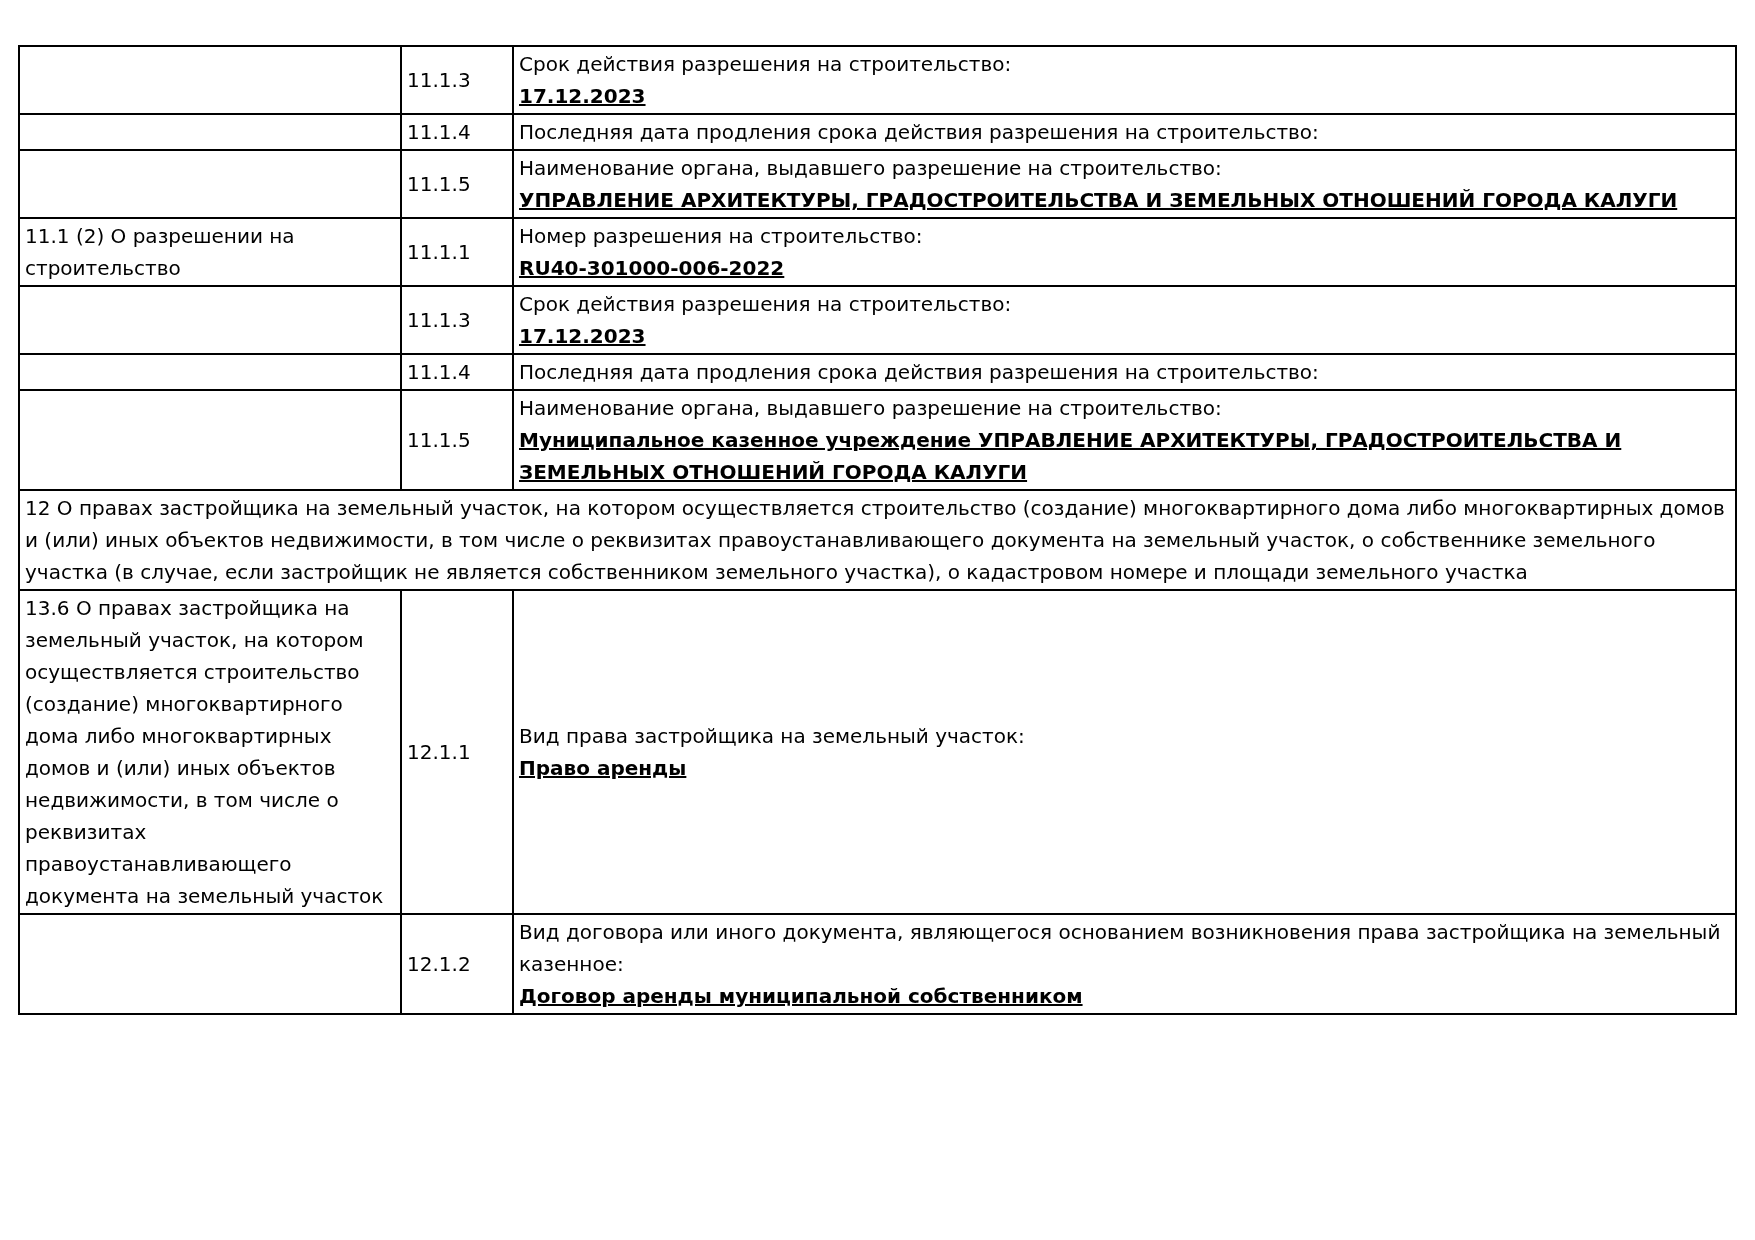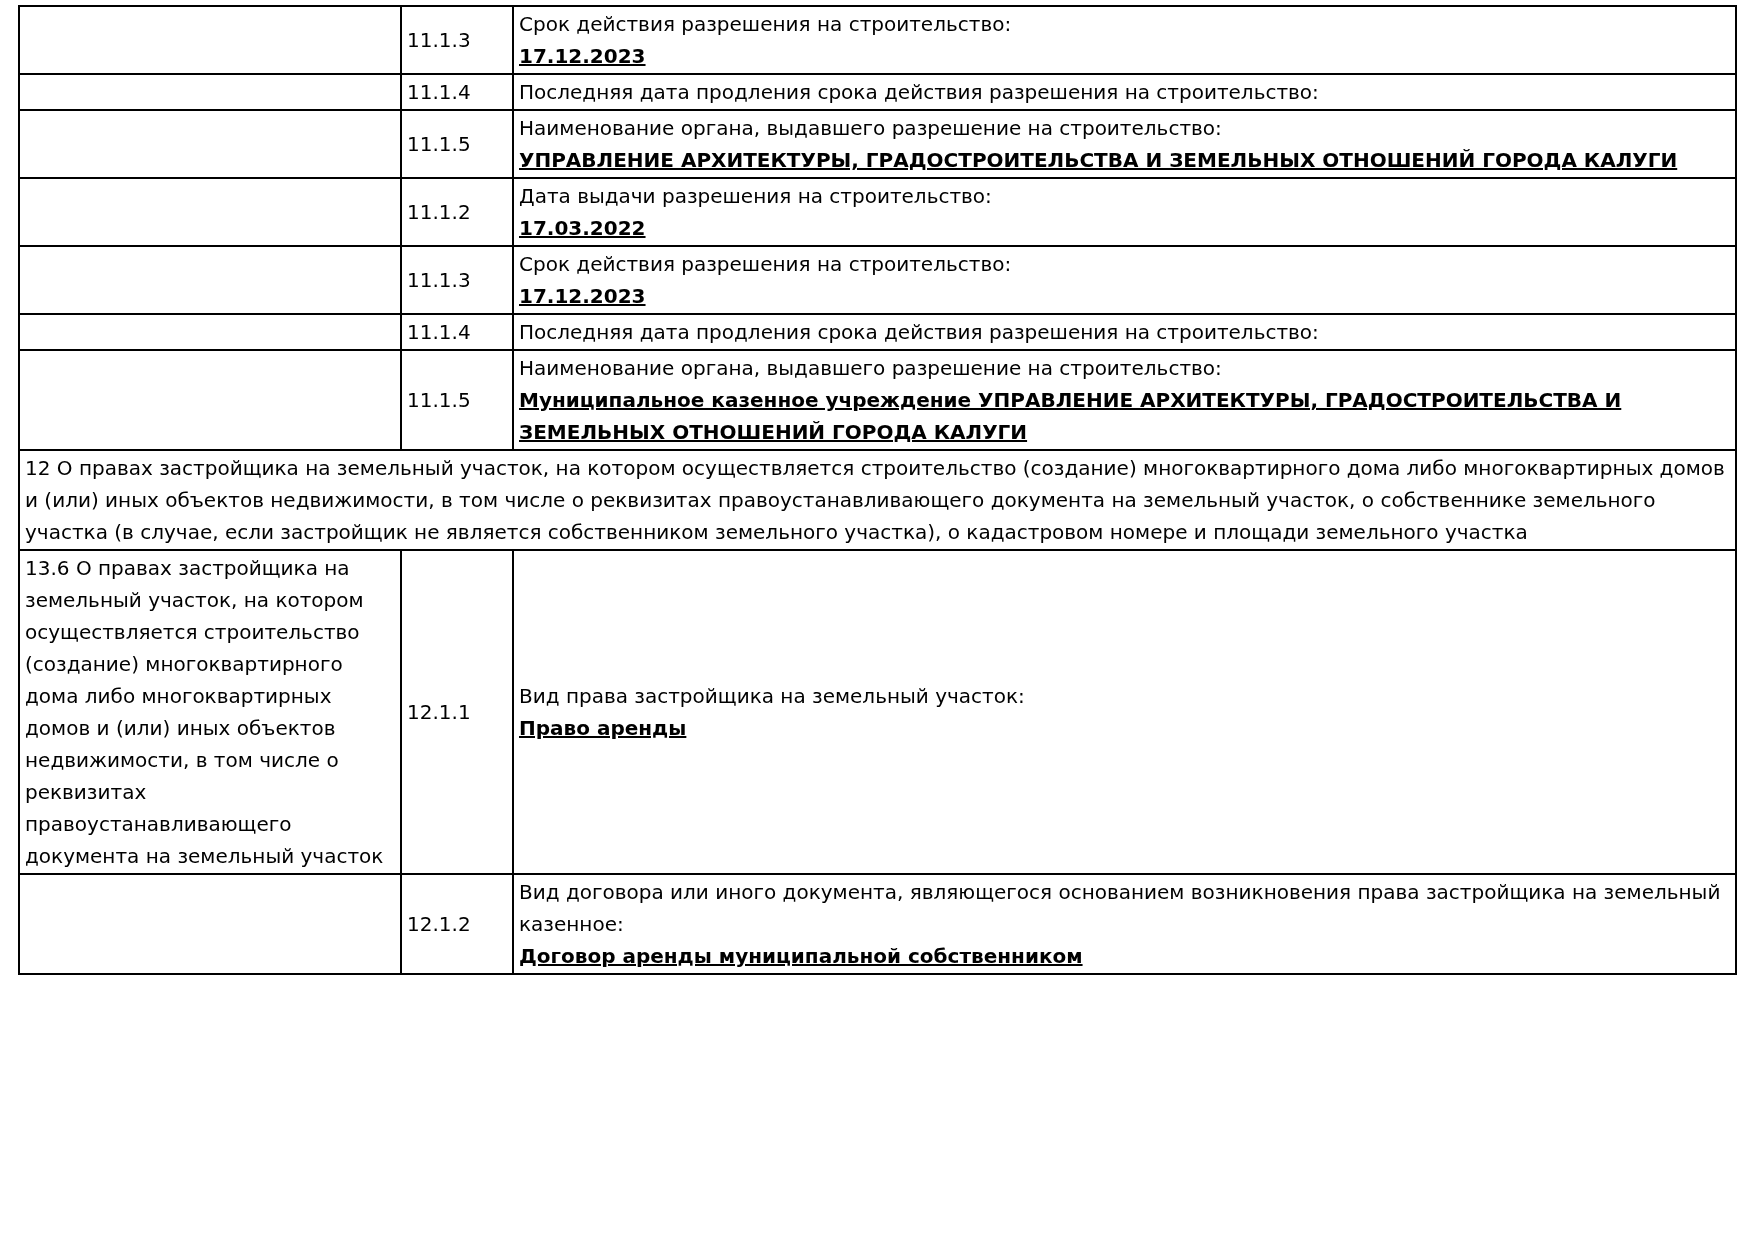--- a/index.html
+++ b/index.html
@@ -9,20 +9,21 @@
     background: #ffffff;
   }
   body {
     width: 1755px;
     height: 1240px;
     font-family: "DejaVu Sans", sans-serif;
     color: #000000;
   }
   .page {
     padding: 5px 18px;
+    margin-top: 40px;
   }
   table.decl {
     border-collapse: collapse;
     width: 1719px;
     table-layout: fixed;
   }
   table.decl td {
     border: 2px solid #000000;
     padding: 1px 5px;
     vertical-align: middle;
@@ -77,33 +78,33 @@
         </td>
         <td class="c2">
           <div>11.1.5</div>
         </td>
         <td class="c3">
           <div class="lbl">Наименование органа, выдавшего разрешение на строительство:</div>
           <div class="val">УПРАВЛЕНИЕ АРХИТЕКТУРЫ, ГРАДОСТРОИТЕЛЬСТВА И ЗЕМЕЛЬНЫХ ОТНОШЕНИЙ ГОРОДА КАЛУГИ</div>
         </td>
       </tr>
 
-
       <tr>
         <td class="c1">
-          <div></div>
+          <div>11.1 (2) О разрешении на строительство</div>
         </td>
         <td class="c2">
-          <div>11.1.2</div>
+          <div>11.1.1</div>
         </td>
         <td class="c3">
-          <div class="lbl">Дата выдачи разрешения на строительство:</div>
-          <div class="val">17.03.2022</div>
+          <div class="lbl">Номер разрешения на строительство:</div>
+          <div class="val">RU40-301000-006-2022</div>
         </td>
       </tr>
+
 
       <tr>
         <td class="c1">
           <div></div>
         </td>
         <td class="c2">
           <div>11.1.3</div>
         </td>
         <td class="c3">
           <div class="lbl">Срок действия разрешения на строительство:</div>

